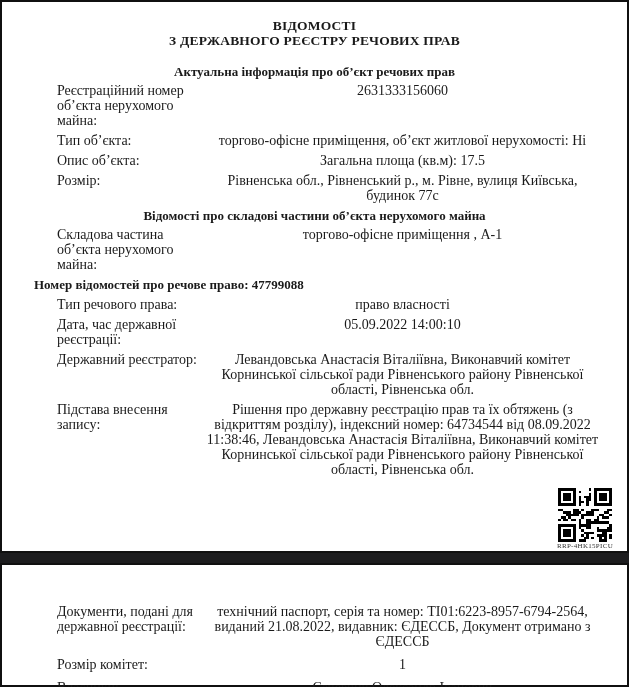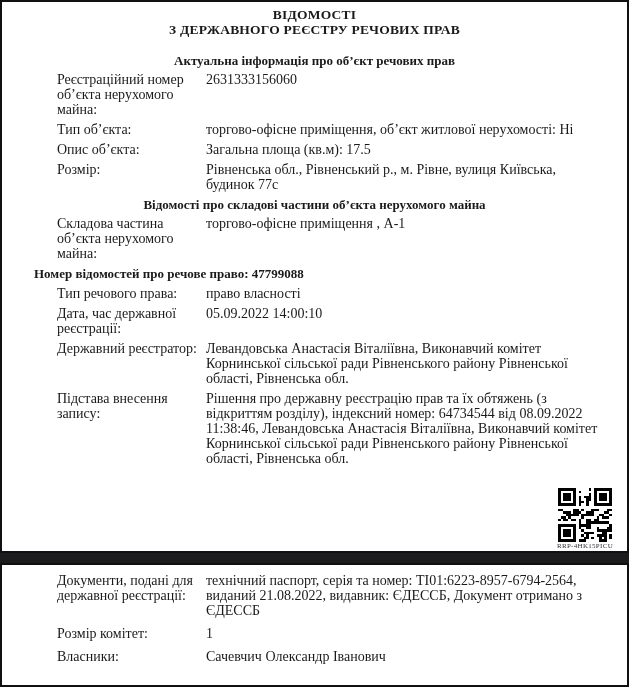--- a/index.html
+++ b/index.html
@@ -4,33 +4,33 @@
 <style>
   html,body{margin:0;padding:0;background:#ffffff;}
   .page{
     position:relative;width:629px;height:687px;
     background:#1c1c1e;overflow:hidden;
     font-family:"Liberation Serif","DejaVu Serif",serif;
     color:#1a1a1a;
   }
   .box{position:absolute;left:0;right:0;background:#ffffff;border:2px solid #101010;box-sizing:border-box;}
   .box1{top:0;height:553px;}
-  .box2{top:563px;height:124px;padding-top:8px;}
+  .box2{top:563px;height:124px;padding-top:39px;}
   .sep{position:absolute;left:0;right:0;top:553px;height:10px;background:#1c1c1e;}
-  .titleblock{margin-top:5px;}
+  .titleblock{margin-top:16px;}
   .h-title{font-weight:bold;text-align:center;font-size:13.5px;line-height:15px;letter-spacing:.2px;}
   .h-sec{font-weight:bold;text-align:center;font-size:13px;line-height:15px;}
   .h-secA{margin:16px 0 4px 0;}
   .h-secB{margin:4px 0 4px 0;}
   .h-secC{margin:10px 0 5px 0;}
   .row{display:flex;padding-left:55px;font-size:14px;line-height:15px;}
   .box1 .row{margin-bottom:5px;}
   .box2 .row{margin-bottom:8px;}
   .lbl{flex:0 0 149px;width:149px;padding-right:6px;box-sizing:border-box;}
-  .val{flex:0 0 393px;max-width:393px;}
+  .val{flex:0 0 393px;max-width:393px;text-align:center;}
   .boldline{padding-left:32px;font-weight:bold;font-size:13px;line-height:15px;margin-bottom:5px;}
   .qrwrap{position:absolute;right:9px;bottom:0;width:66px;text-align:center;}
   .qr{width:54px;height:54px;margin:0 auto;}
   .qr svg{width:54px;height:54px;display:block;shape-rendering:crispEdges;}
   .qr-caption{font-size:7px;line-height:9px;color:#333;font-family:"Liberation Serif","DejaVu Serif",serif;letter-spacing:.3px;}
 </style>
 </head>
 <body>
 
 <div class="page">

